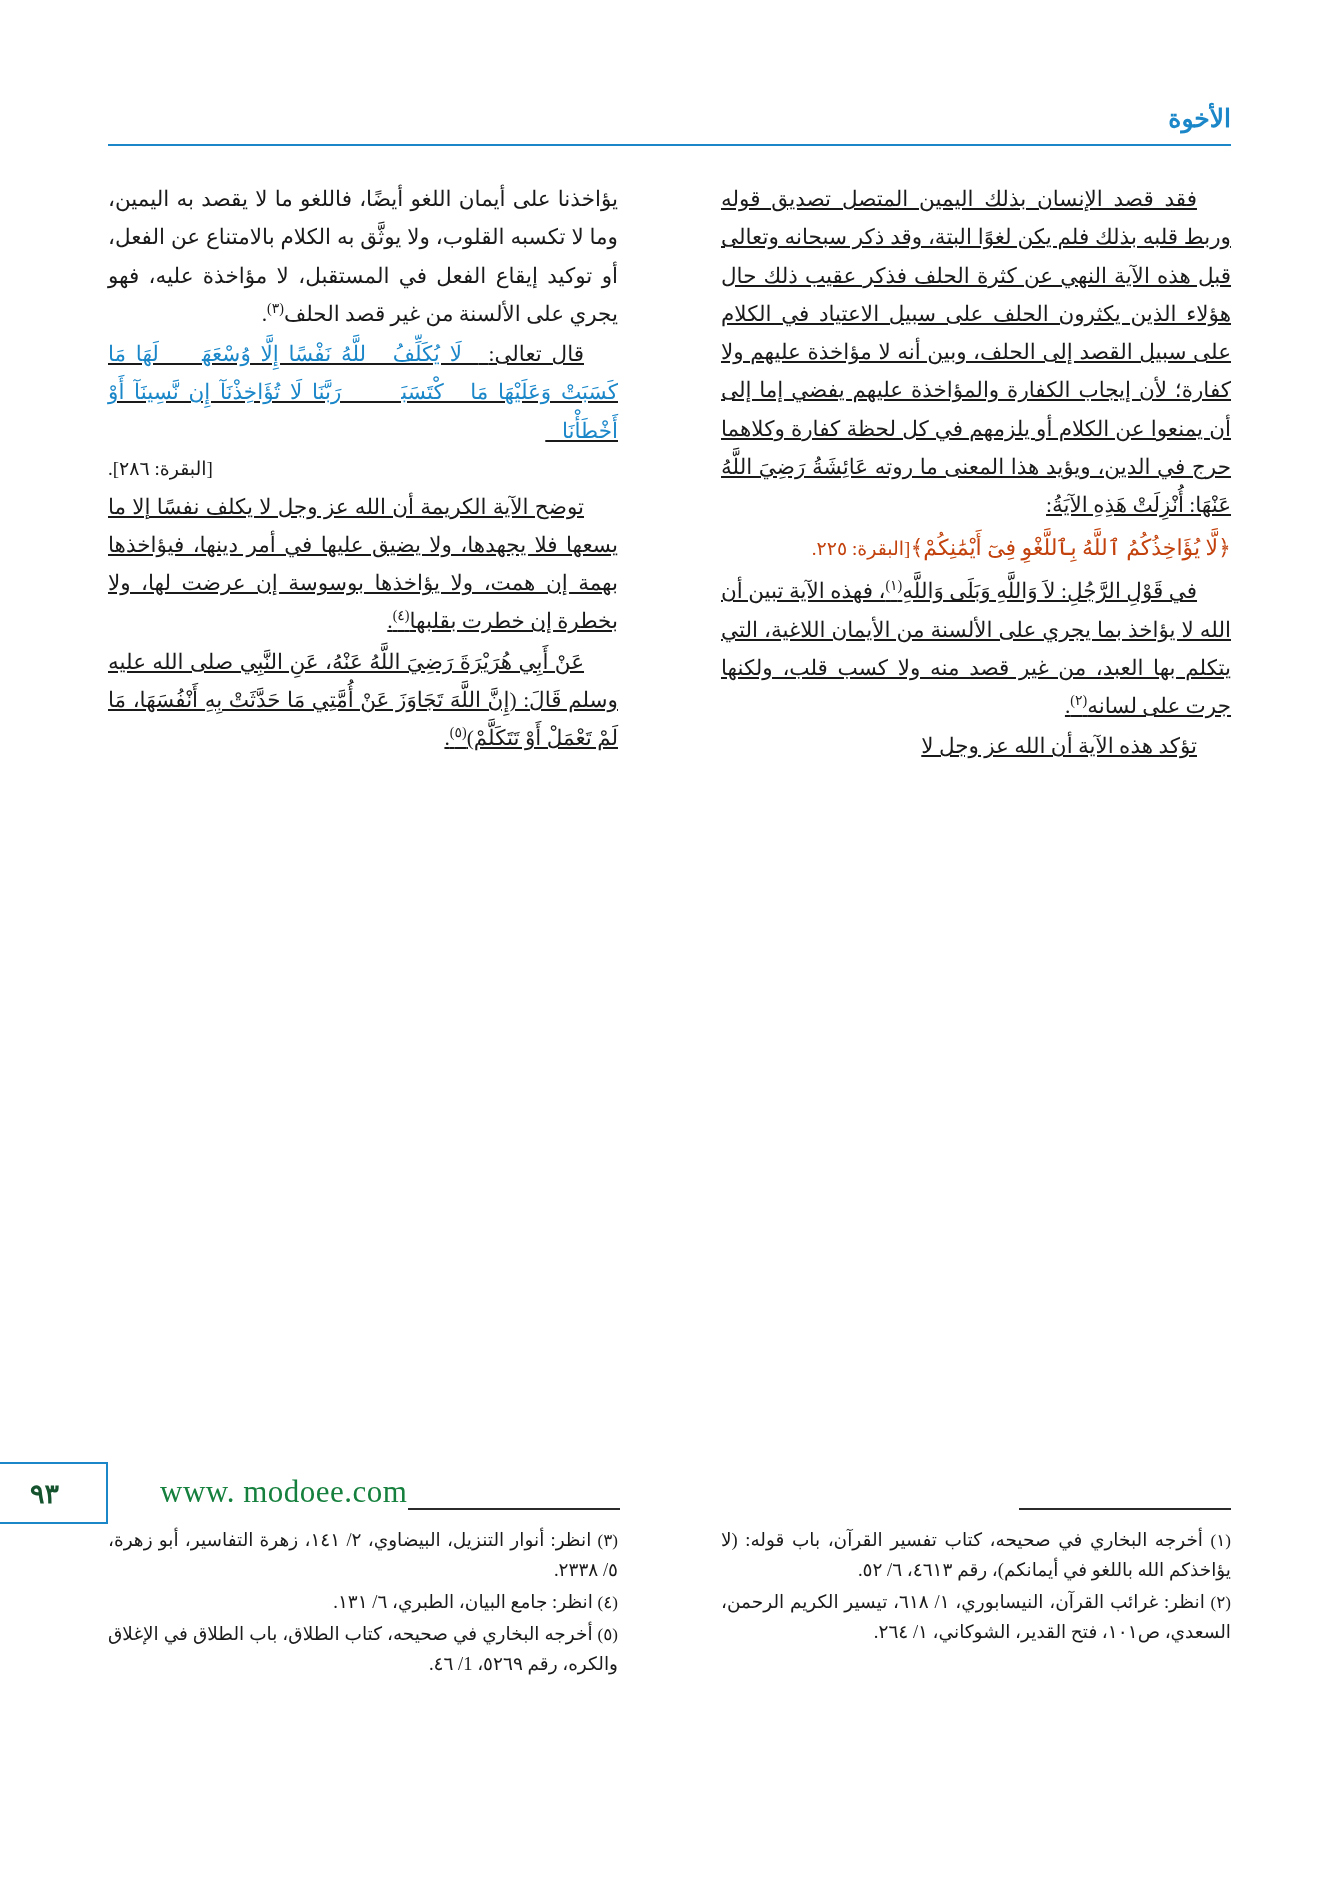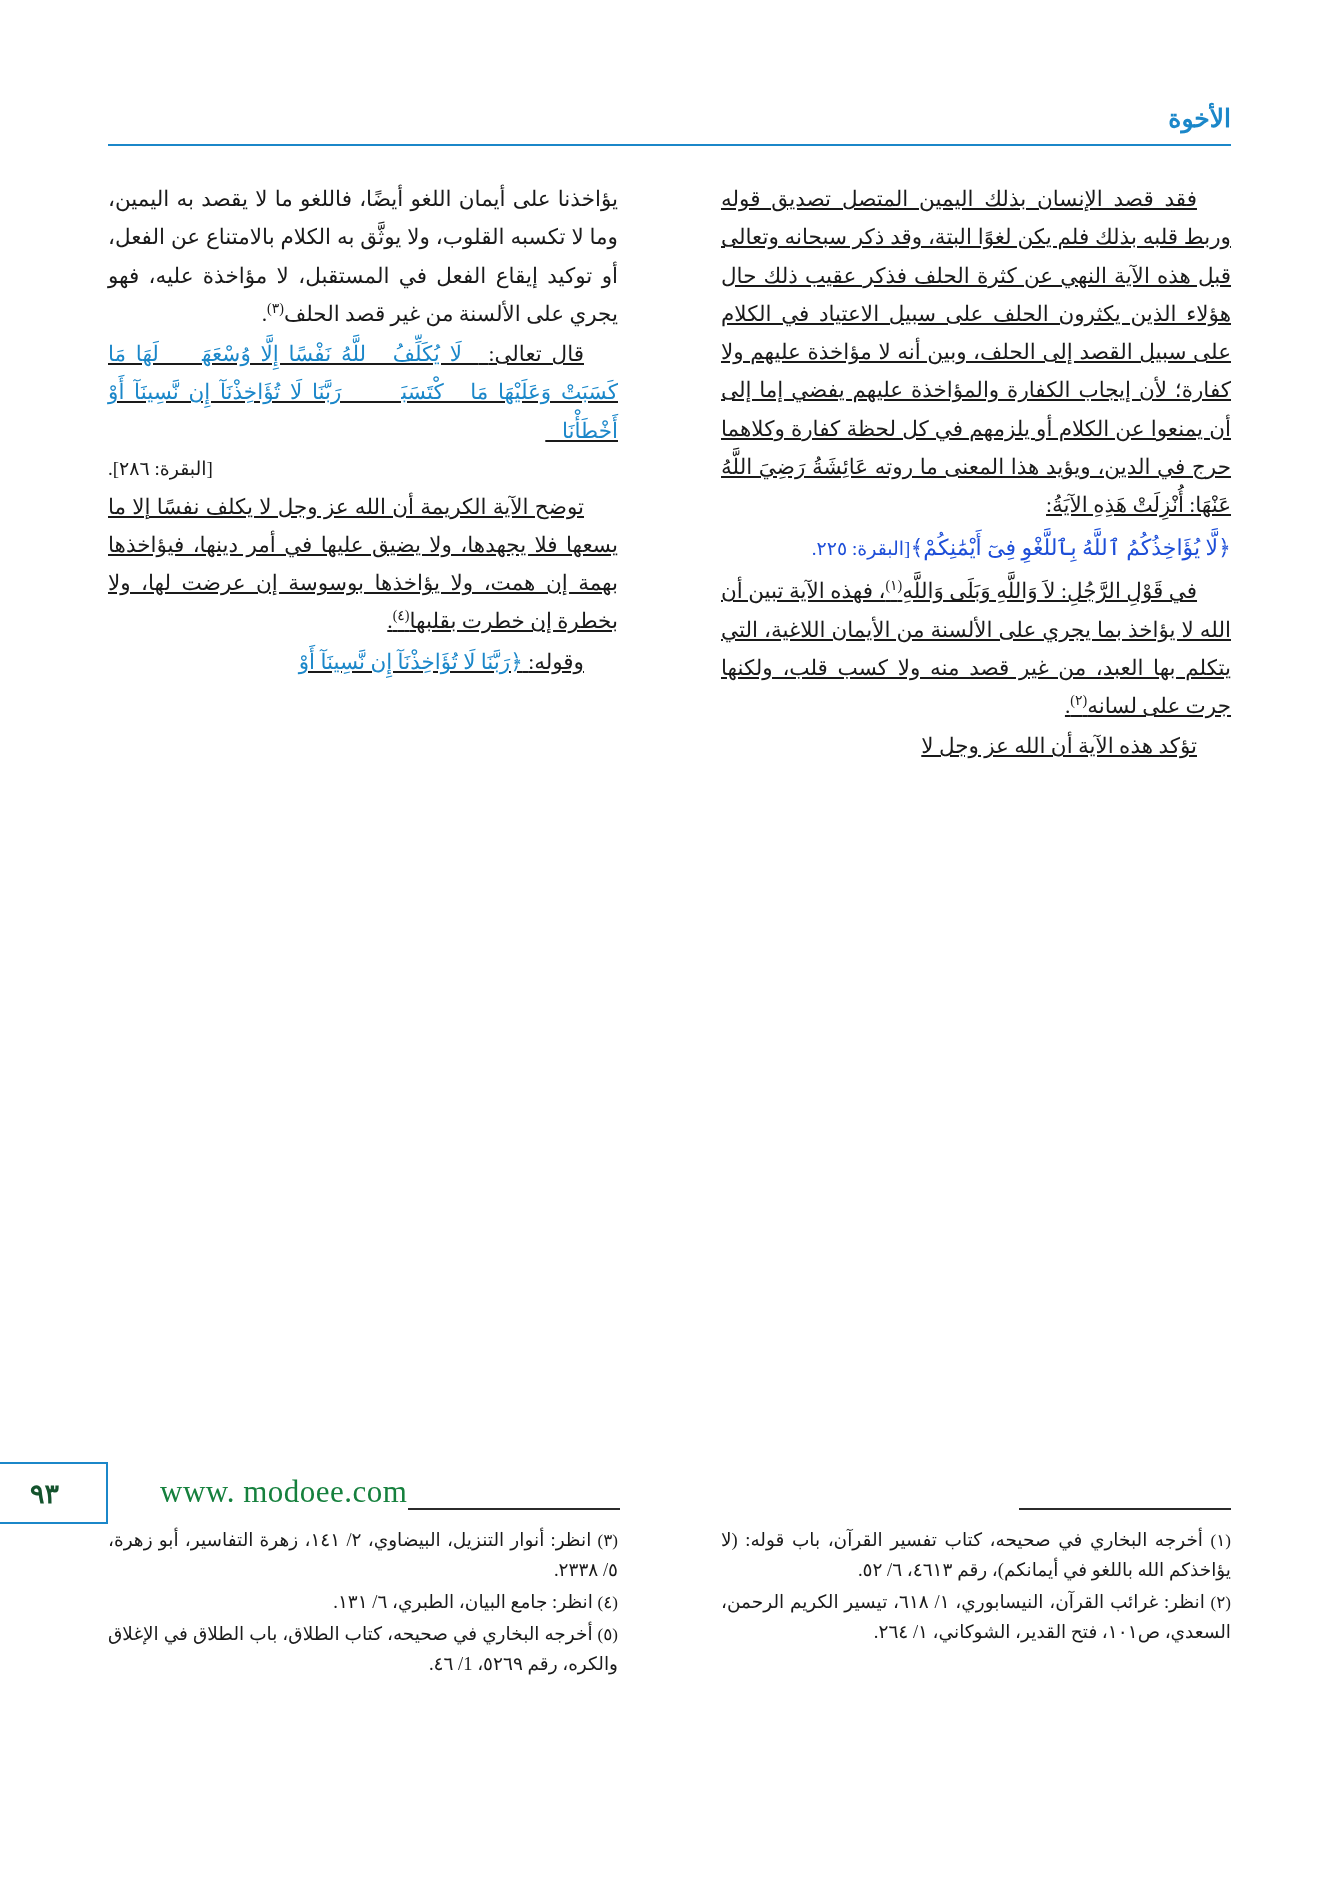--- a/index.html
+++ b/index.html
@@ -73,21 +73,21 @@
     text-align: justify;
   }
   .indent {
     text-indent: 34px;
     text-decoration: underline;
   }
   .center {
     text-align: center;
   }
   .quran {
-    color: #1d4ed8;
+    color: #c2410c;
     font-size: 22px;
     line-height: 2.0;
     text-align: justify;
     direction: rtl;
   }
   .quran-inline {
     color: #1b87c9;
   }
   .src {
     font-size: 19px;
@@ -211,25 +211,24 @@
       <p class="indent">
         <span>قال تعالى:</span>
         <span class="quran-inline">﴿لَا يُكَلِّفُ ٱللَّهُ نَفْسًا إِلَّا وُسْعَهَاۚ لَهَا مَا كَسَبَتْ وَعَلَيْهَا مَا ٱكْتَسَبَتْۗ رَبَّنَا لَا تُؤَاخِذْنَآ إِن نَّسِينَآ أَوْ أَخْطَأْنَا﴾</span>
       </p>
       <p class="src" style="text-align:left;">[البقرة: ٢٨٦].</p>
 
       <p class="indent">
         <span>توضح الآية الكريمة أن الله عز وجل لا يكلف نفسًا إلا ما يسعها فلا يجهدها، ولا يضيق عليها في أمر دينها، فيؤاخذها بهمة إن همت، ولا يؤاخذها بوسوسة إن عرضت لها، ولا بخطرة إن خطرت بقلبها</span><sup class="fn">(٤)</sup><span>.</span>
       </p>
 
-
-      <p class="indent">
-        <span>وقوله:</span>
-        <span class="quran-inline">﴿رَبَّنَا لَا تُؤَاخِذْنَآ إِن نَّسِينَآ أَوْ</span>
-      </p>
+      <p class="indent hadith">
+        <span>عَنْ أَبِي هُرَيْرَةَ رَضِيَ اللَّهُ عَنْهُ، عَنِ النَّبِي صلى الله عليه وسلم قَالَ: (إِنَّ اللَّهَ تَجَاوَزَ عَنْ أُمَّتِي مَا حَدَّثَتْ بِهِ أَنْفُسَهَا، مَا لَمْ تَعْمَلْ أَوْ تَتَكَلَّمْ)</span><sup class="fn">(٥)</sup><span>.</span>
+      </p>
+
     </div>
   </div>
 
   <div class="footnotes">
     <div class="fn-rule fn-rule-right"></div>
     <div class="fn-rule fn-rule-left"></div>
 
     <div class="fn-col fn-col-right">
       <p class="fn-item">
         <span class="fn-marker">(١)</span>

